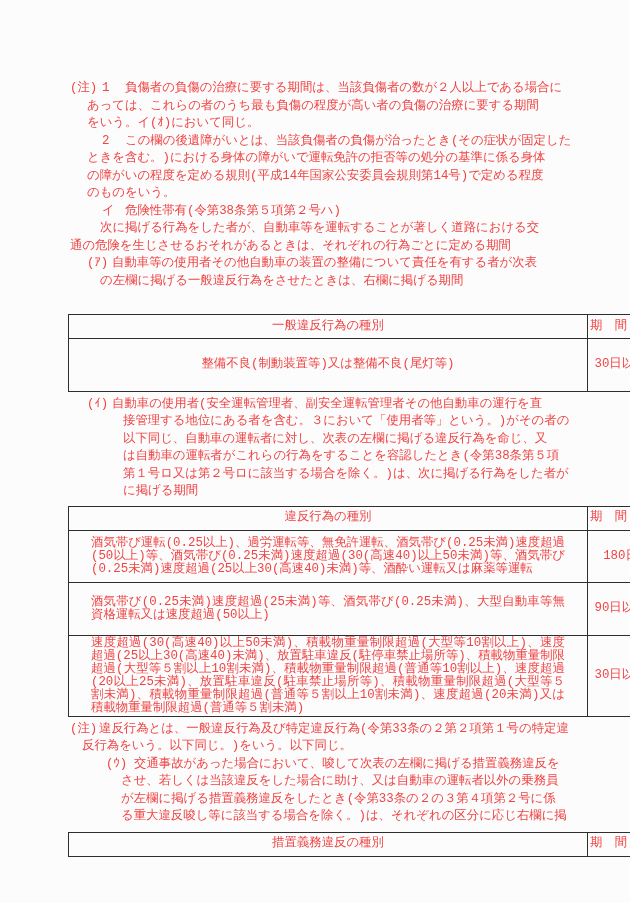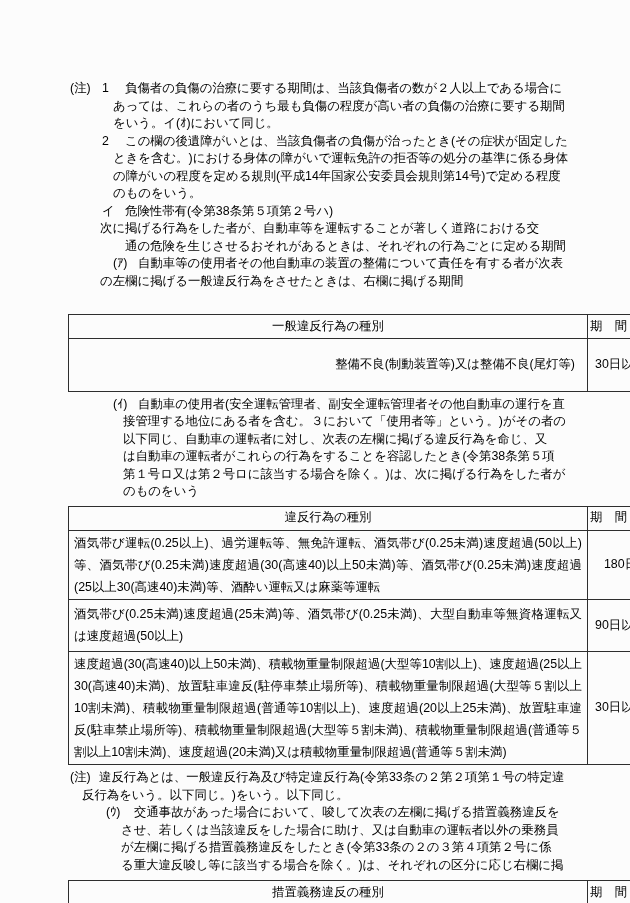--- a/index.html
+++ b/index.html
@@ -1,36 +1,36 @@
 <!DOCTYPE html>
 <html><head>
 <meta charset="utf-8">
 <style>
   html,body{margin:0;padding:0;background:#e8e8e8;}
   .page{
     position:relative;
     width:630px;height:903px;
     background:#fcfcfc;
-    font-family:Liberation Sans, sans-serif;
-    color:#000000;
+    font-family:Liberation Mono, monospace;
+    color:#ef4444;
     overflow:hidden;
   }
   .content{
     position:absolute;left:70px;top:80px;width:494px;
     font-size:12.4px;line-height:17.5px;
   }
   .ln{white-space:nowrap;}
   
   .i12{margin-left:12px}
   .i32{margin-left:32px}
   .i40{margin-left:36px}
-  .i43{margin-left:43px}
+  .i43{margin-left:17px}
   .i51{margin-left:51px}
   .i53{margin-left:53px}
-  .i55{margin-left:55px}
+  .i55{}
   .i66{margin-left:30px}
   
   .w-note{display:inline-block;width:32px}
   .w-note2{display:inline-block;width:29px}
   .w-num{display:inline-block;width:23px}
   .w-kana{display:inline-block;width:25px}
   .w-kana3{display:inline-block;width:28px}
   
   table.vtable{
     border-collapse:collapse;
@@ -40,25 +40,25 @@
     font-size:12.4px;
   }
   table.vtable th,table.vtable td{
     border:1px solid #2e2e2e;
     font-weight:normal;
     vertical-align:middle;
   }
   th.h-type{text-align:center;height:21px;padding:1px 4px;}
   th.h-period{text-align:left;height:21px;padding:1px 2px;}
   col.c-period{width:66px;}
-  td.t-center{text-align:right;height:21px;padding:1px 12px;}
+  td.t-center{text-align:center;height:21px;padding:1px 12px;}
   td.t-long{
     text-align:justify;
-    padding:1px 5px;
-    line-height:22px;
+    padding:1px 22px;
+    line-height:13px;
   }
   td.t-period{text-align:center;padding:17px 2px;}
   table.t2{margin-top:5px;}
   table.t3{margin-top:6px;}
 </style>
 </head>
 <body>
 
 <div class="page">
   <div class="content">
@@ -104,21 +104,21 @@
     </tbody>
       </table>
 
     <div class="ln i43">
       <span class="w-kana">(ｲ)</span><span>自動車の使用者(安全運転管理者、副安全運転管理者その他自動車の運行を直</span>
     </div>
     <div class="ln i53">接管理する地位にある者を含む。３において「使用者等」という。)がその者の</div>
     <div class="ln i53">以下同じ、自動車の運転者に対し、次表の左欄に掲げる違反行為を命じ、又</div>
     <div class="ln i53">は自動車の運転者がこれらの行為をすることを容認したとき(令第38条第５項</div>
     <div class="ln i53">第１号ロ又は第２号ロに該当する場合を除く。)は、次に掲げる行為をした者が</div>
-    <div class="ln i53">のものをいう</div>
+    <div class="ln i53">に掲げる期間</div>
 
     <table class="vtable t2">
       <colgroup>
           <col>
           <col class="c-period">
         </colgroup>
       <tbody>
           <tr>
         <th class="h-type">違反行為の種別</th>
         <th class="h-period">期　間</th>

